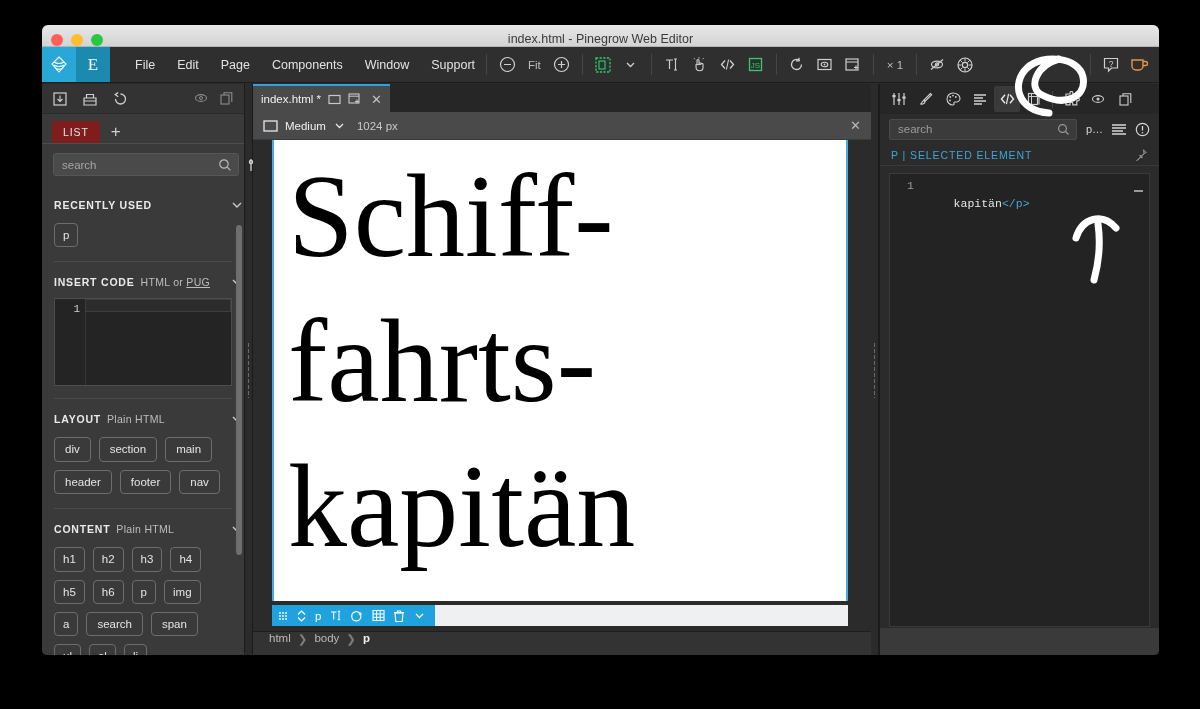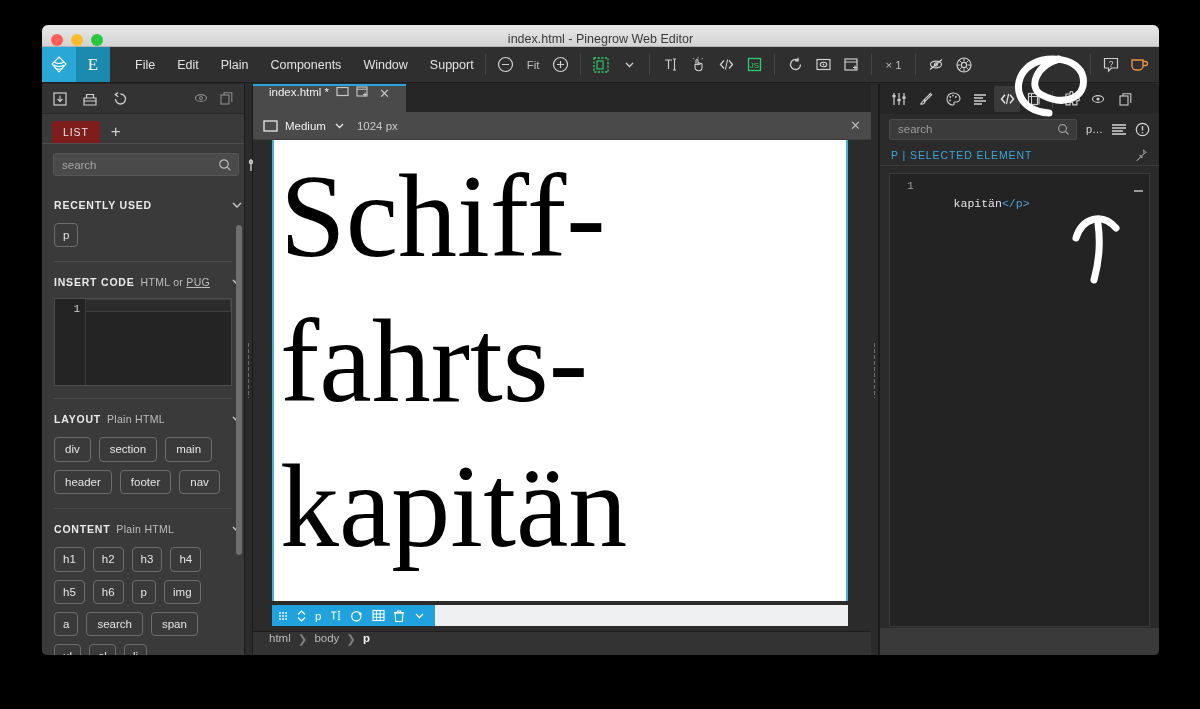--- a/index.html
+++ b/index.html
@@ -163,21 +163,21 @@
     background-size: 3px 6px; }
 
   
   .center {
     flex: 1; display: flex; flex-direction: column; background: #2b2b2b;
     min-width: 0;
   }
   .tabbar { height: 28px; background: #262626; display: flex; align-items: stretch; }
   .doctab {
     background: #4a4a4a; border-top: 2px solid #2ba4dd;
-    display: flex; align-items: flex-start; gap: 7px; padding: 0 16px;
+    display: flex; align-items: center; gap: 7px; padding: 0 8px;
     font-size: 11.5px; color: #f0f0f0;
   }
   .doctab .x { color: #c2c2c2; font-size: 13px; margin-left: 3px; }
   .viewbar {
     height: 28px; background: #4a4a4a; display: flex; align-items: center;
     padding: 0 10px; gap: 7px; font-size: 11.5px; color: #f0f0f0;
     border-bottom: 1px solid #3a3a3a;
   }
   .viewbar .px { color: #c8c8c8; margin-left: 4px; }
   .viewbar .vx { margin-left: auto; color: #b8b8b8; font-size: 13px; }
@@ -189,20 +189,21 @@
   .page {
     position: absolute; left: 19px; top: 0; width: 576px; bottom: 30px;
     background: #fff; border-left: 2px solid #3fb0e0; border-right: 2px solid #3fb0e0;
     overflow: hidden;
   }
   .page .content {
     font-family: "Liberation Serif", serif;
     font-size: 118px; line-height: 1.23; color: #000;
     padding: 4px 0 0 6px;
     white-space: pre;
+    margin-left: 8px;
   }
   .elembar {
     position: absolute; left: 19px; bottom: 5px; width: 576px; height: 21px;
     background: #eef0f1; display: flex; align-items: center;
   }
   .elembar .blue {
     height: 21px; background: #1fa2dd; display: flex; align-items: center;
     gap: 8px; padding: 0 9px 0 6px; color: #fff; font-size: 11.5px;
   }
   .bottombar {
@@ -290,21 +291,21 @@
         </g>
           </svg>
       </div>
       <div class="brand-e">
         <span>E</span>
       </div>
 
       <div class="menu-items">
         <div class="menu-item">File</div>
         <div class="menu-item">Edit</div>
-        <div class="menu-item">Plain</div>
+        <div class="menu-item">Page</div>
         <div class="menu-item">Components</div>
         <div class="menu-item">Window</div>
         <div class="menu-item">Support</div>
       </div>
 
       <div class="tb-sep"></div>
       <div class="toolgroup">
         <div class="tbtn">
           <svg width="17" height="17" viewBox="0 0 17 17">
               <circle cx="8.5" cy="8.5" r="7" fill="none" stroke="currentColor" stroke-width="1.2"></circle>

